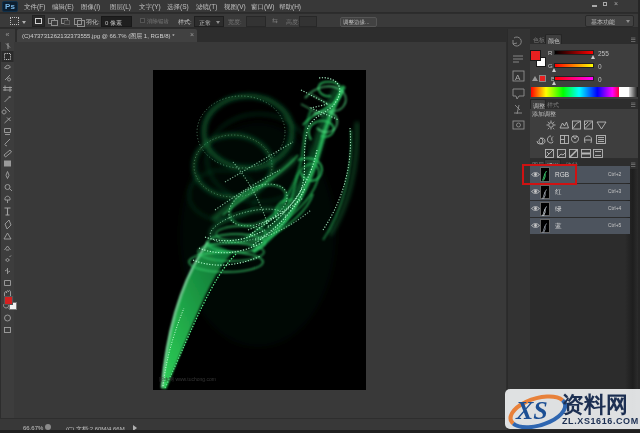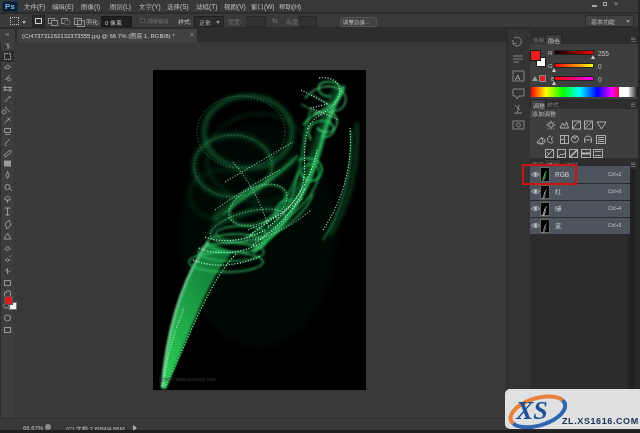--- a/index.html
+++ b/index.html
@@ -383,16 +383,17 @@
 <div class="abs" style="left:522px;top:164px;width:55px;height:21px;border:2px solid #cf1212;z-index:40;"></div>
 
 <div class="abs" style="left:505px;top:389px;width:140px;height:40px;background:rgba(249,251,253,0.87);border-radius:5px;z-index:50;">
   <svg width="60" height="40" style="position:absolute;left:2px;top:0;">
     <g transform="rotate(-17 30 20)">
       <path d="M 3,27 A 27,13 0 0 1 57,19" fill="none" stroke="#e8813a" stroke-width="4"></path>
       <path d="M 57,19 A 27,13 0 0 1 3,27" fill="none" stroke="#2f66b0" stroke-width="4"></path>
     </g>
     <text x="9" y="30" style="font-family:'Liberation Serif',serif;font-size:26px;font-weight:bold;font-style:italic;fill:#1c4f94;">XS</text>
   </svg>
+  <div class="abs" style="left:57px;top:1px;color:#1c2f52;font-size:22px;font-weight:bold;">资料网</div>
   <div class="abs" style="left:57px;top:27px;color:#1c2f52;font-size:9px;font-weight:bold;letter-spacing:0.6px;">ZL.XS1616.COM</div>
 </div>
 
 </div>
 
 </body></html>

